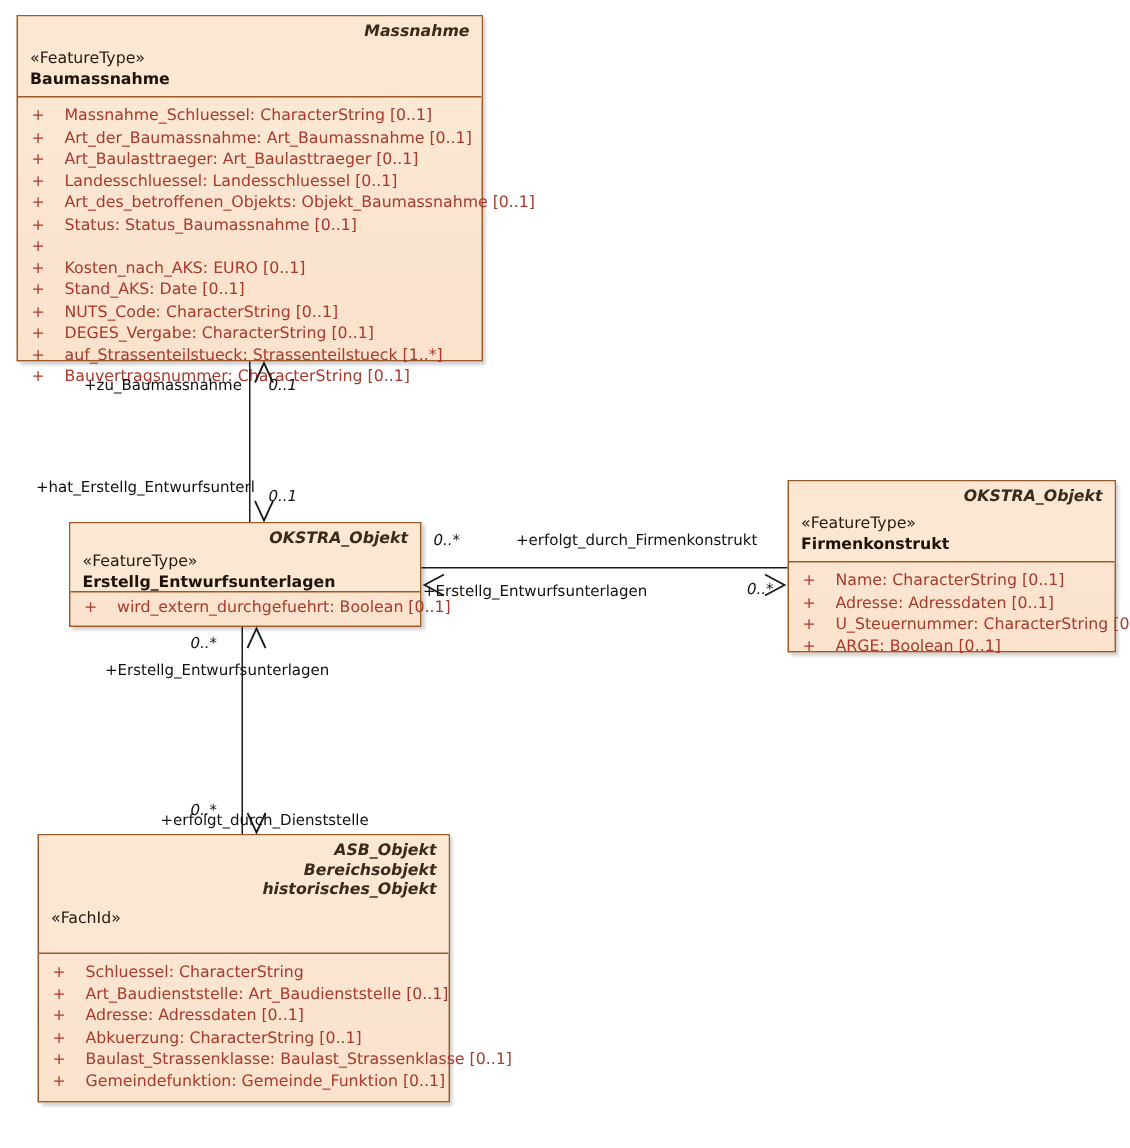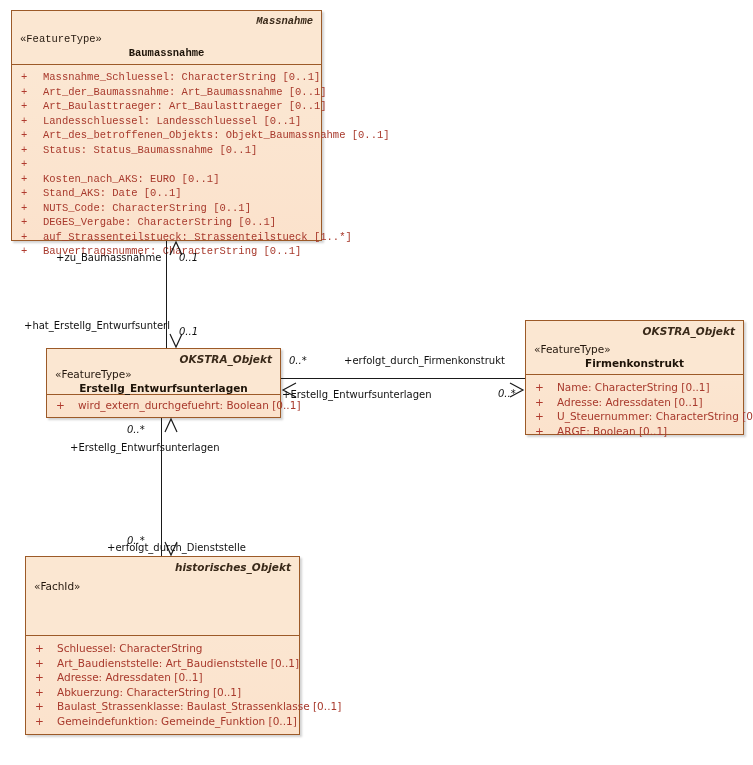--- a/index.html
+++ b/index.html
@@ -43,21 +43,20 @@
     color: #3a2a1a;
     display: block;
   }
   .stereotype {
     text-align: left;
     font-size: 10.5px;
     color: #24180e;
     line-height: 14px;
   }
   .classname {
-    text-align: center;
     font-size: 10.5px;
     font-weight: bold;
     color: #1d1308;
     line-height: 14px;
   }
 
   .uml-attrs {
     box-sizing: border-box;
     padding: 5px 4px 5px 6px;
   }
@@ -110,21 +109,21 @@
     white-space: nowrap;
     line-height: 12px;
     font-style: italic;
   }
 </style>
 </head>
 <body>
 
 <div id="diagram">
 
-  <div class="uml-class" style="left:11px; top:10px; width:311px; height:231px;font-family:Liberation Mono, monospace;">
+  <div class="uml-class" style="left:11px; top:10px; width:311px; height:231px;">
     <div class="uml-header" style="height:54px;">
       <div class="tag-list">
         <span class="tag">Massnahme</span>
       </div>
       <div class="stereotype" style="margin-top:4px;">«FeatureType»</div>
       <div class="classname">Baumassnahme</div>
     </div>
     <div class="uml-attrs">
       <div class="attr-row">
         <span class="attr-vis">+</span>
@@ -220,20 +219,22 @@
       <div class="attr-row">
         <span class="attr-vis">+</span>
         <span class="attr-text">ARGE: Boolean [0..1]</span>
       </div>
     </div>
   </div>
 
   <div class="uml-class" style="left:25px; top:556px; width:275px; height:179px;">
     <div class="uml-header" style="height:79px;">
       <div class="tag-list">
+        <span class="tag">ASB_Objekt</span>
+        <span class="tag">Bereichsobjekt</span>
         <span class="tag">historisches_Objekt</span>
       </div>
       <div class="stereotype" style="margin-top:5px;">«FachId»</div>
     </div>
     <div class="uml-attrs">
       <div class="attr-row">
         <span class="attr-vis">+</span>
         <span class="attr-text">Schluessel: CharacterString</span>
       </div>
       <div class="attr-row">

